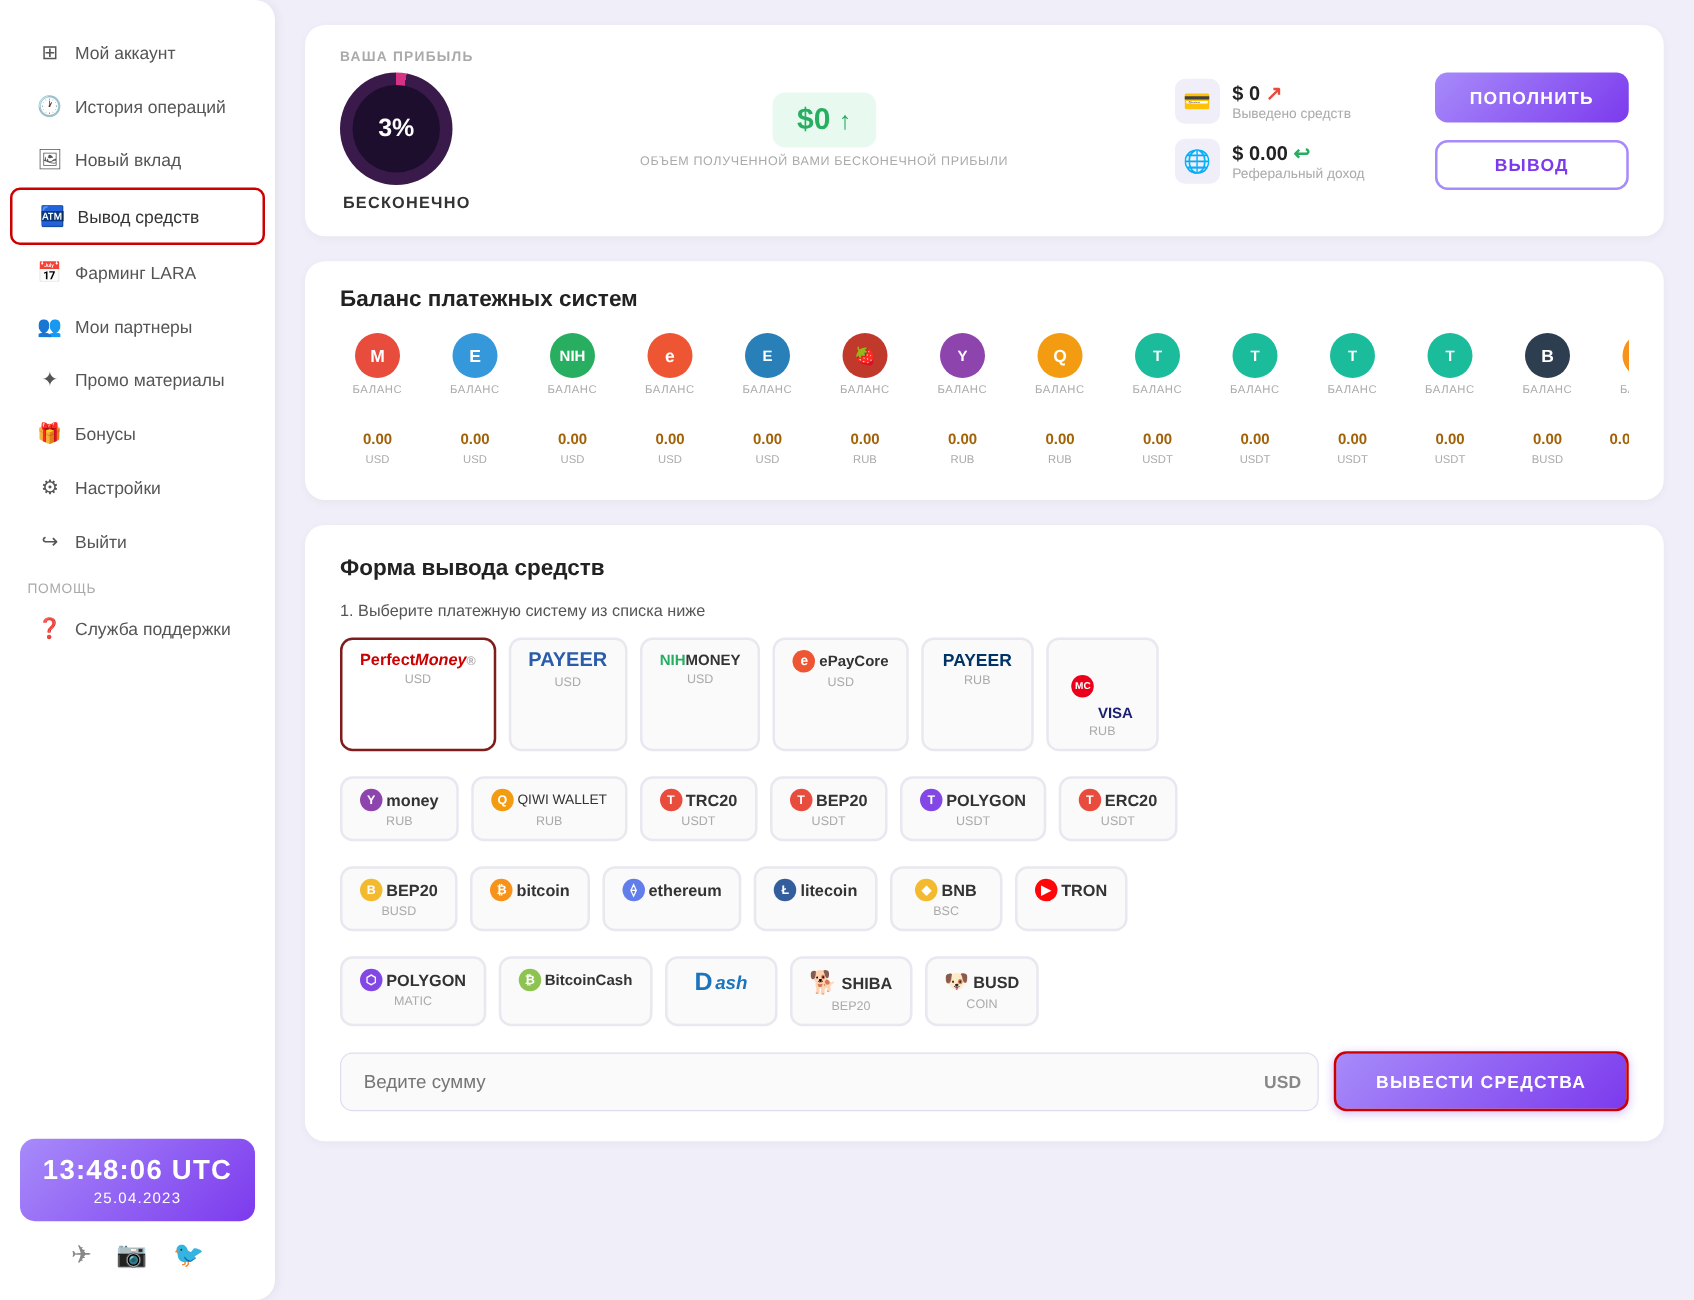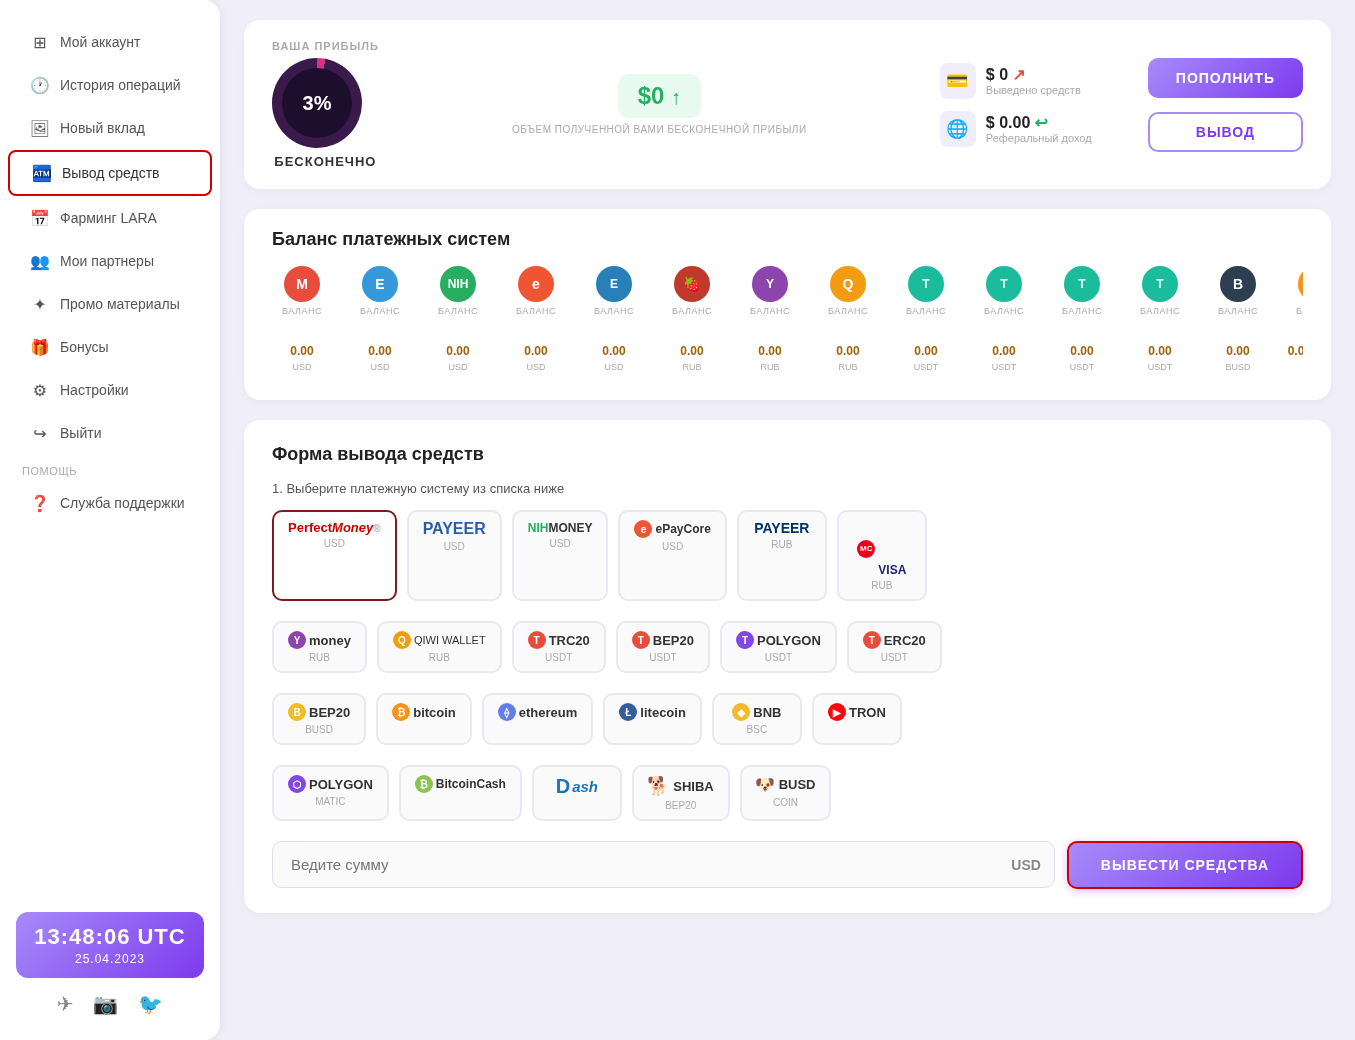--- a/index.html
+++ b/index.html
@@ -312,21 +312,21 @@
       font-weight: bold;
       text-align: center;
     }
     .payment-currency-tag {
       font-size: 10px;
       color: #aaa;
     }
 
     .withdraw-amount-row {
       display: flex;
-      align-items: flex-start;
+      align-items: center;
       gap: 12px;
       margin-top: 10px;
     }
     .amount-input-wrap {
       flex: 1;
       position: relative;
     }
     .amount-input {
       width: 100%;
       border: 1.5px solid #e0ddf0;

